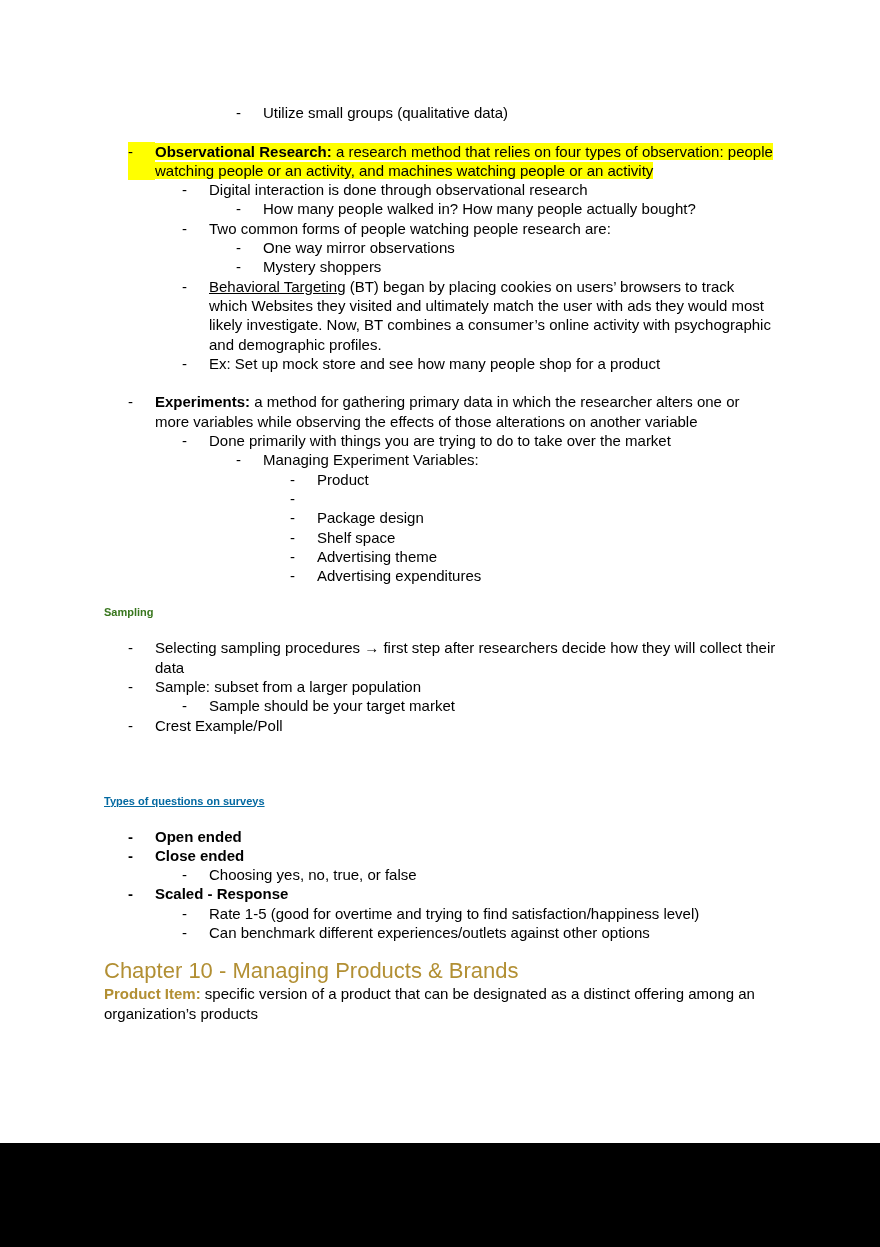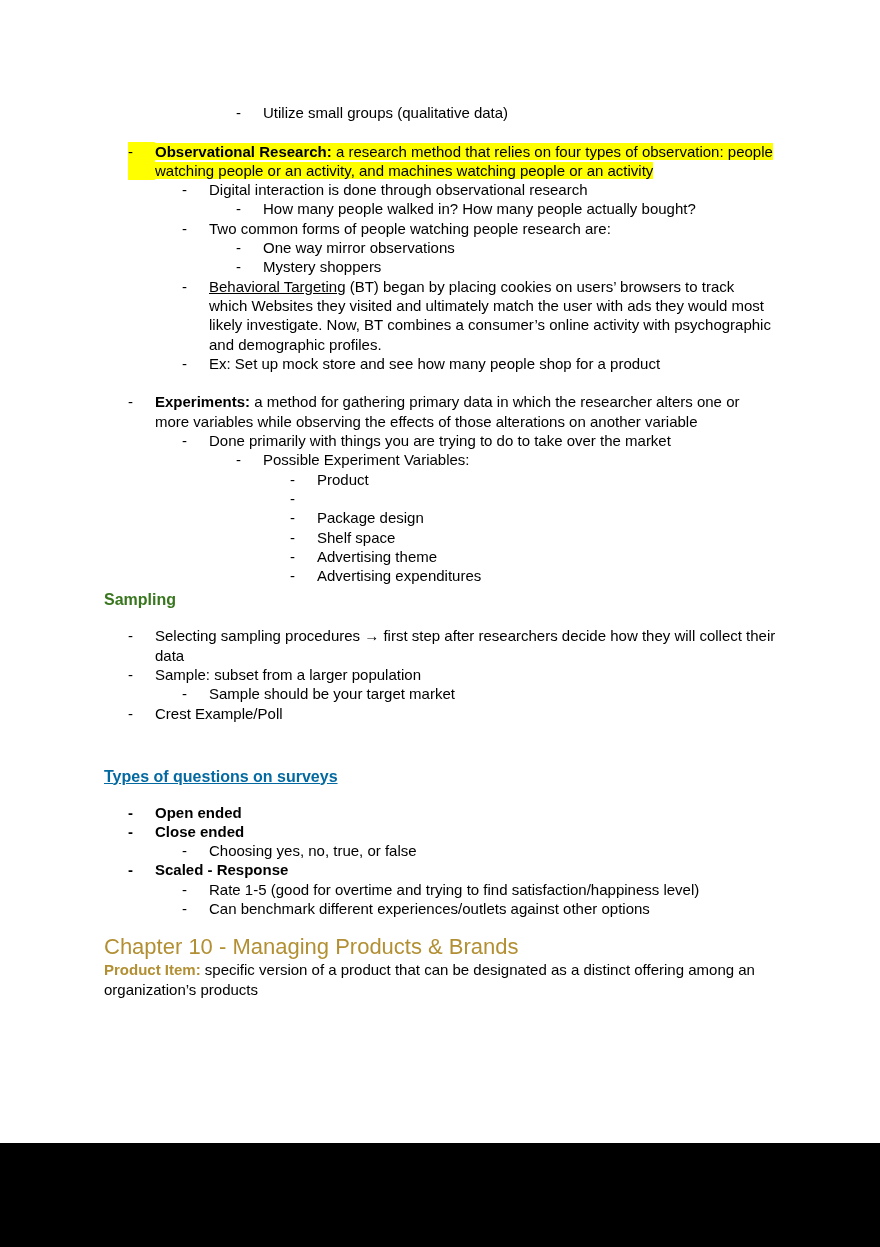--- a/index.html
+++ b/index.html
@@ -41,24 +41,24 @@
   .lvl1 { padding-left: 24px; }
   .lvl2 { padding-left: 78px; }
   .lvl3 { padding-left: 132px; }
   .lvl4 { padding-left: 186px; }
   .dash { width: 27px; flex: 0 0 27px; }
   .li-body { flex: 1 1 auto; min-width: 0; }
   .b { font-weight: bold; }
   .u { text-decoration: underline; text-align: right; }
   .empty-line { height: 19.3px; }
   .h3 {
-    font-size: 16px;
+    font-size: 11px;
     font-weight: bold;
     line-height: 22px;
-    margin-top: 4px;
+    margin-top: 16px;
     margin-bottom: 15px;
   }
   .h2 {
     font-size: 22px;
     font-weight: normal;
     line-height: 26px;
     margin-top: 16px;
   }
   .para { line-height: 19.8px; }
 </style>
@@ -109,21 +109,21 @@
         <div class="li lvl1">
           <span class="dash">-</span>
           <div class="li-body"><span class="b">Experiments:</span><span> a method for gathering primary data in which the researcher alters one or more variables while observing the effects of those alterations on another variable</span></div>
         </div>
         <div class="li lvl2">
           <span class="dash">-</span>
           <div class="li-body"><span>Done primarily with things you are trying to do to take over the market</span></div>
         </div>
         <div class="li lvl3">
           <span class="dash">-</span>
-          <div class="li-body"><span>Possible Experiment Variables:</span></div>
+          <div class="li-body"><span>Managing Experiment Variables:</span></div>
         </div>
         <div class="li lvl4">
           <span class="dash">-</span>
           <div class="li-body"><span>Product</span></div>
         </div>
         <div class="li lvl4">
           <span class="dash">-</span>
         </div>
         <div class="li lvl4">
           <span class="dash">-</span>

